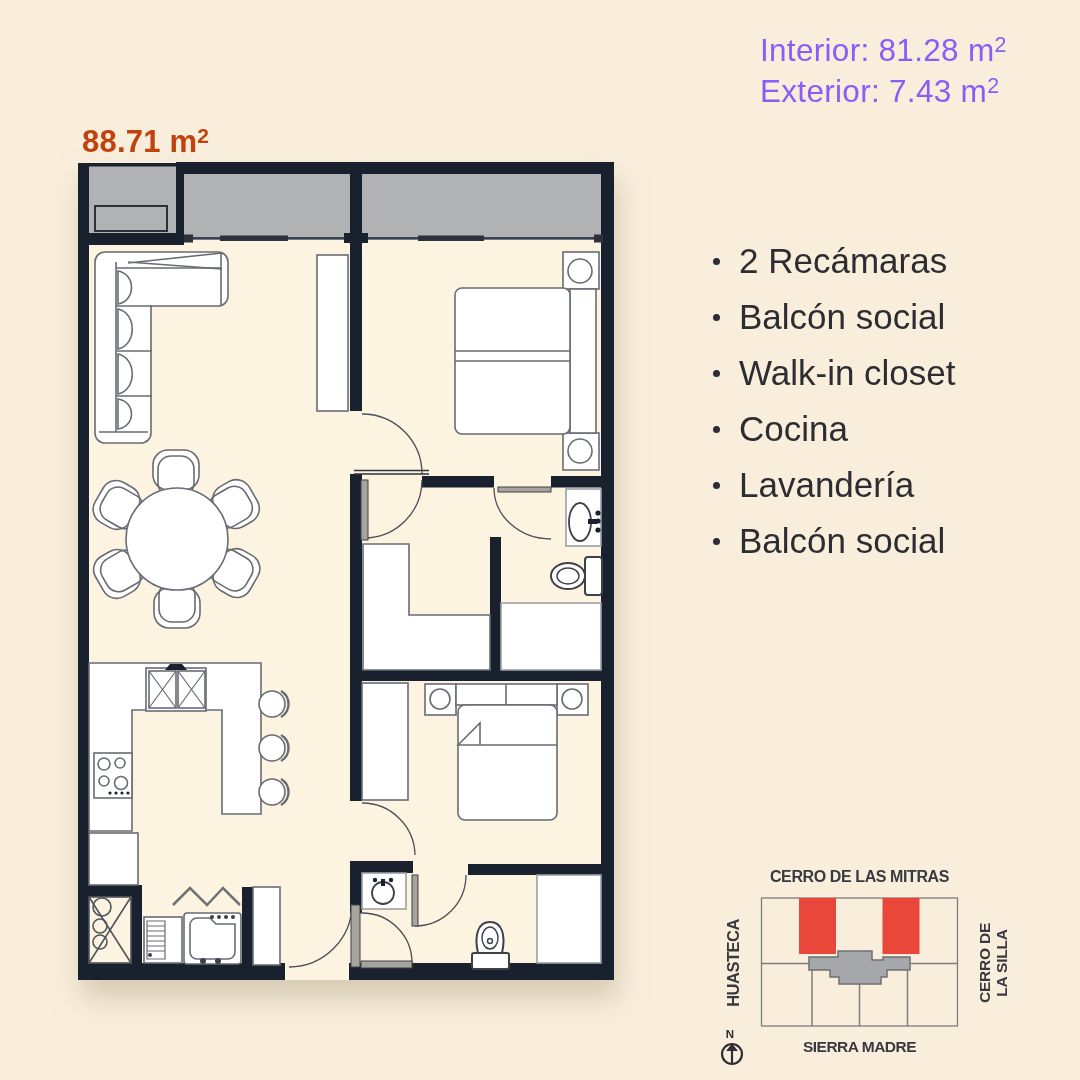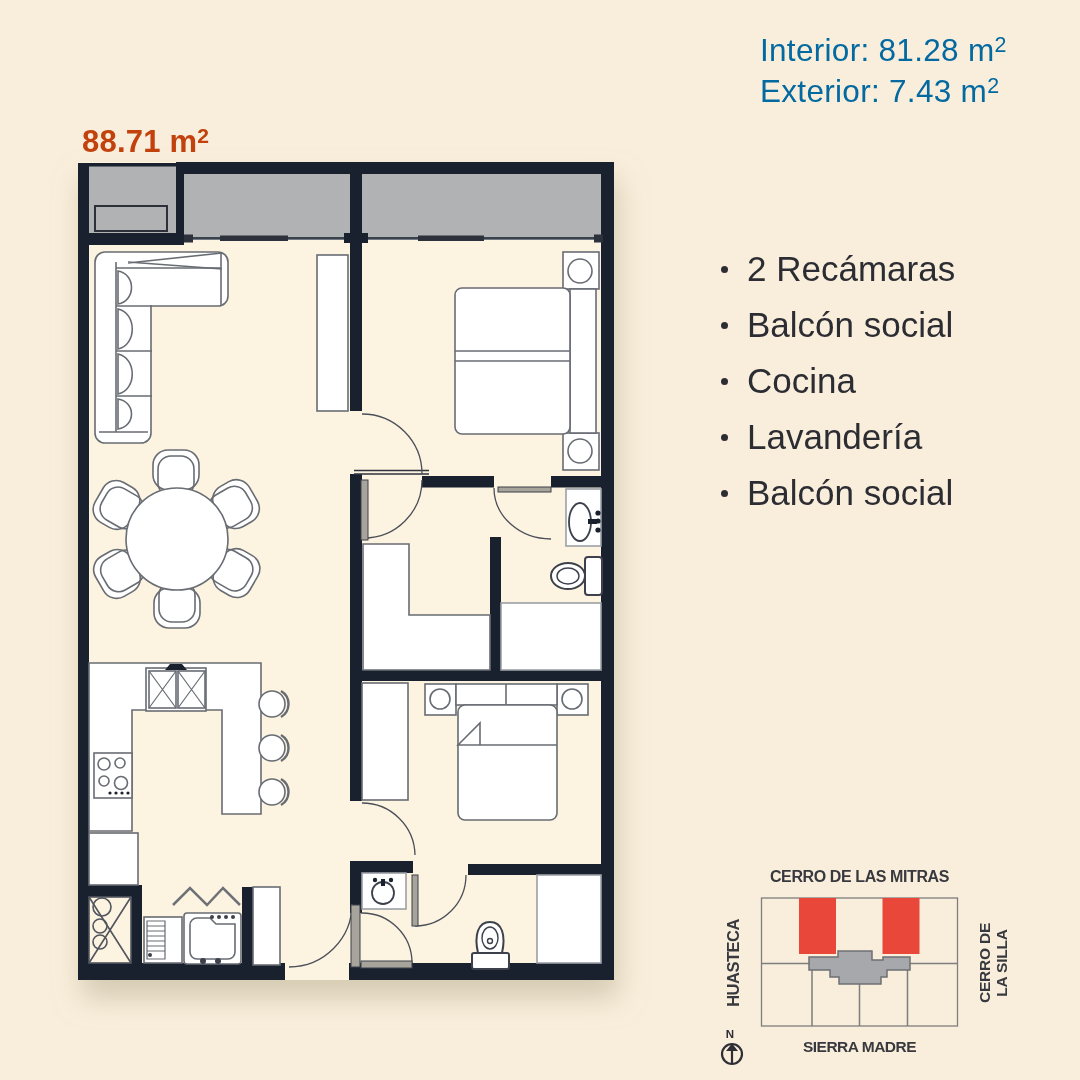--- a/index.html
+++ b/index.html
@@ -1,33 +1,34 @@
 <!DOCTYPE html>
 <html><head>
 <meta charset="utf-8">
 <style>
   html,body{margin:0;padding:0;}
   body{width:1080px;height:1080px;background:#f8eedb;position:relative;overflow:hidden;
        font-family:"Liberation Sans", sans-serif;}
-  .red{position:absolute;left:760px;top:30px;color:#0369a1;font-size:31.5px;line-height:41px;letter-spacing:0.3px;}
+  .red{position:absolute;left:760px;top:30px;color:#8b5cf6;font-size:31.5px;line-height:41px;letter-spacing:0.3px;}
   .area{position:absolute;left:82px;top:124px;color:#c2410c;font-size:31px;font-weight:bold;letter-spacing:0.2px;}
   sup{font-size:68%;vertical-align:baseline;position:relative;top:-0.42em;line-height:0;}
-  ul.feat{position:absolute;left:705px;top:233px;margin:8px;padding:0;list-style:none;
+  ul.feat{position:absolute;left:705px;top:233px;margin:0;padding:0;list-style:none;
           color:#2c2c33;font-size:35px;}
   ul.feat li{height:56px;line-height:56px;padding-left:34px;position:relative;}
   ul.feat li:before{content:"";position:absolute;left:8px;top:25px;width:7px;height:7px;border-radius:50%;background:#2c2c33;}
   svg{position:absolute;left:0;top:0;}
 </style>
 </head>
 <body>
 <div class="area">88.71 m<sup>2</sup></div>
 <div class="red">Interior: 81.28 m<sup>2</sup><br>Exterior: 7.43 m<sup>2</sup></div>
 <ul class="feat">
   <li>2 Recámaras</li>
   <li>Balcón social</li>
+  <li>Walk-in closet</li>
   <li>Cocina</li>
   <li>Lavandería</li>
   <li>Balcón social</li>
 </ul>
 <svg width="1080" height="1080" viewBox="0 0 1080 1080">
 
   <defs>
     <filter id="sh" x="-20%" y="-20%" width="140%" height="140%">
       <feDropShadow dx="4" dy="18" stdDeviation="14" flood-color="#b9ad92" flood-opacity="0.55"></feDropShadow>
     </filter>

